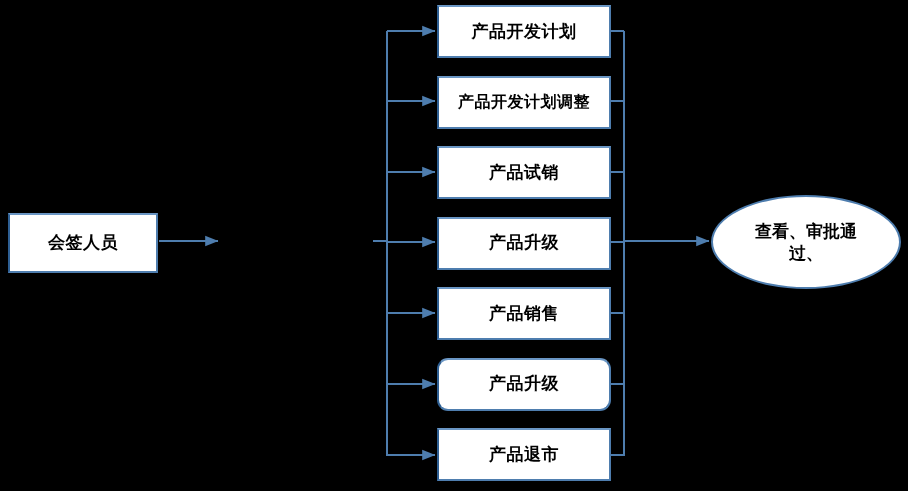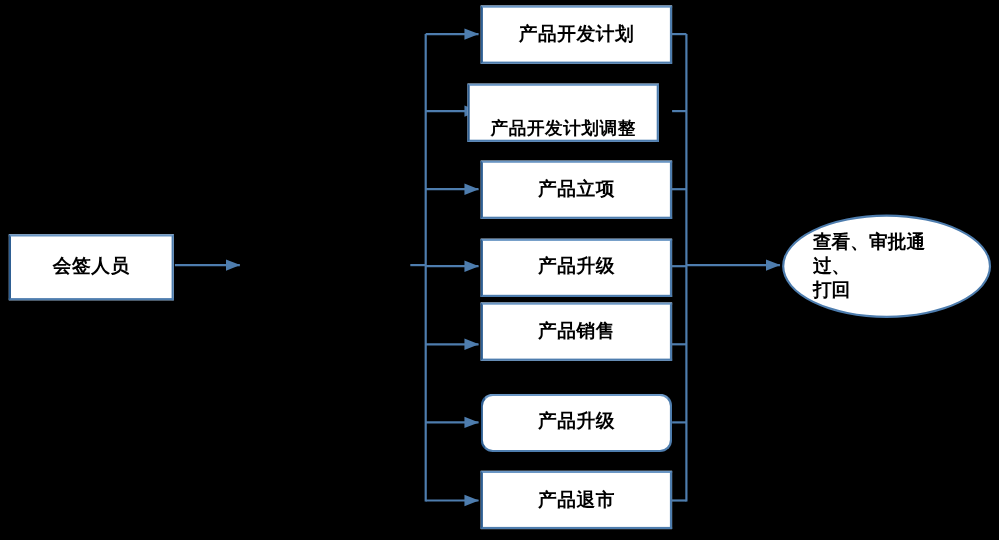--- a/index.html
+++ b/index.html
@@ -38,20 +38,21 @@
     background: #FFFFFF;
     border: 2px solid #4E7DAE;
     border-radius: 50%;
     display: flex;
     align-items: center;
     justify-content: center;
     color: #000000;
     font-weight: bold;
     font-size: 17px;
     line-height: 1.3;
+    text-align: center;
     padding: 0 26px;
   }
   .node-ellipse span { display: block; }
   #wires {
     position: absolute;
     left: 0;
     top: 0;
     width: 908px;
     height: 491px;
     pointer-events: none;
@@ -98,40 +99,39 @@
 
   <div class="node-box" id="node-signer" style="left: 8px; top: 213px; width: 150px; height: 60px;">
     <span>会签人员</span>
   </div>
 
 
   <div id="stage-boxes">
       <div class="node-box" style="left: 437px; top: 5px; width: 174px; height: 53px;">
         <span>产品开发计划</span>
       </div>
-      <div class="node-box" style="left: 425px; top: 75.5px; width: 174px; height: 53px; align-items: flex-end;">
+      <div class="node-box" style="left: 437px; top: 75.5px; width: 174px; height: 53px;">
         <span style="font-size: 16px;">产品开发计划调整</span>
       </div>
       <div class="node-box" style="left: 437px; top: 146px; width: 174px; height: 53px;">
-        <span>产品立项</span>
+        <span>产品试销</span>
       </div>
       <div class="node-box" style="left: 437px; top: 216.5px; width: 174px; height: 53px;">
         <span>产品升级</span>
       </div>
-      <div class="node-box" style="left: 437px; top: 275px; width: 174px; height: 53px;">
+      <div class="node-box" style="left: 437px; top: 287px; width: 174px; height: 53px;">
         <span>产品销售</span>
       </div>
       <div class="node-box" style="left: 437px; top: 357.5px; width: 174px; height: 53px; border-radius: 11px;">
         <span>产品升级</span>
       </div>
       <div class="node-box" style="left: 437px; top: 428px; width: 174px; height: 53px; font-family: Liberation Serif, serif;">
         <span>产品退市</span>
       </div>
     </div>
 
   <div class="node-ellipse" id="node-approval" style="left: 711px; top: 195px; width: 190px; height: 94px;">
     <div>
       <span>查看、审批通过、</span>
-      <span>打回</span>
     </div>
   </div>
 
 </div>
 
 </body></html>

